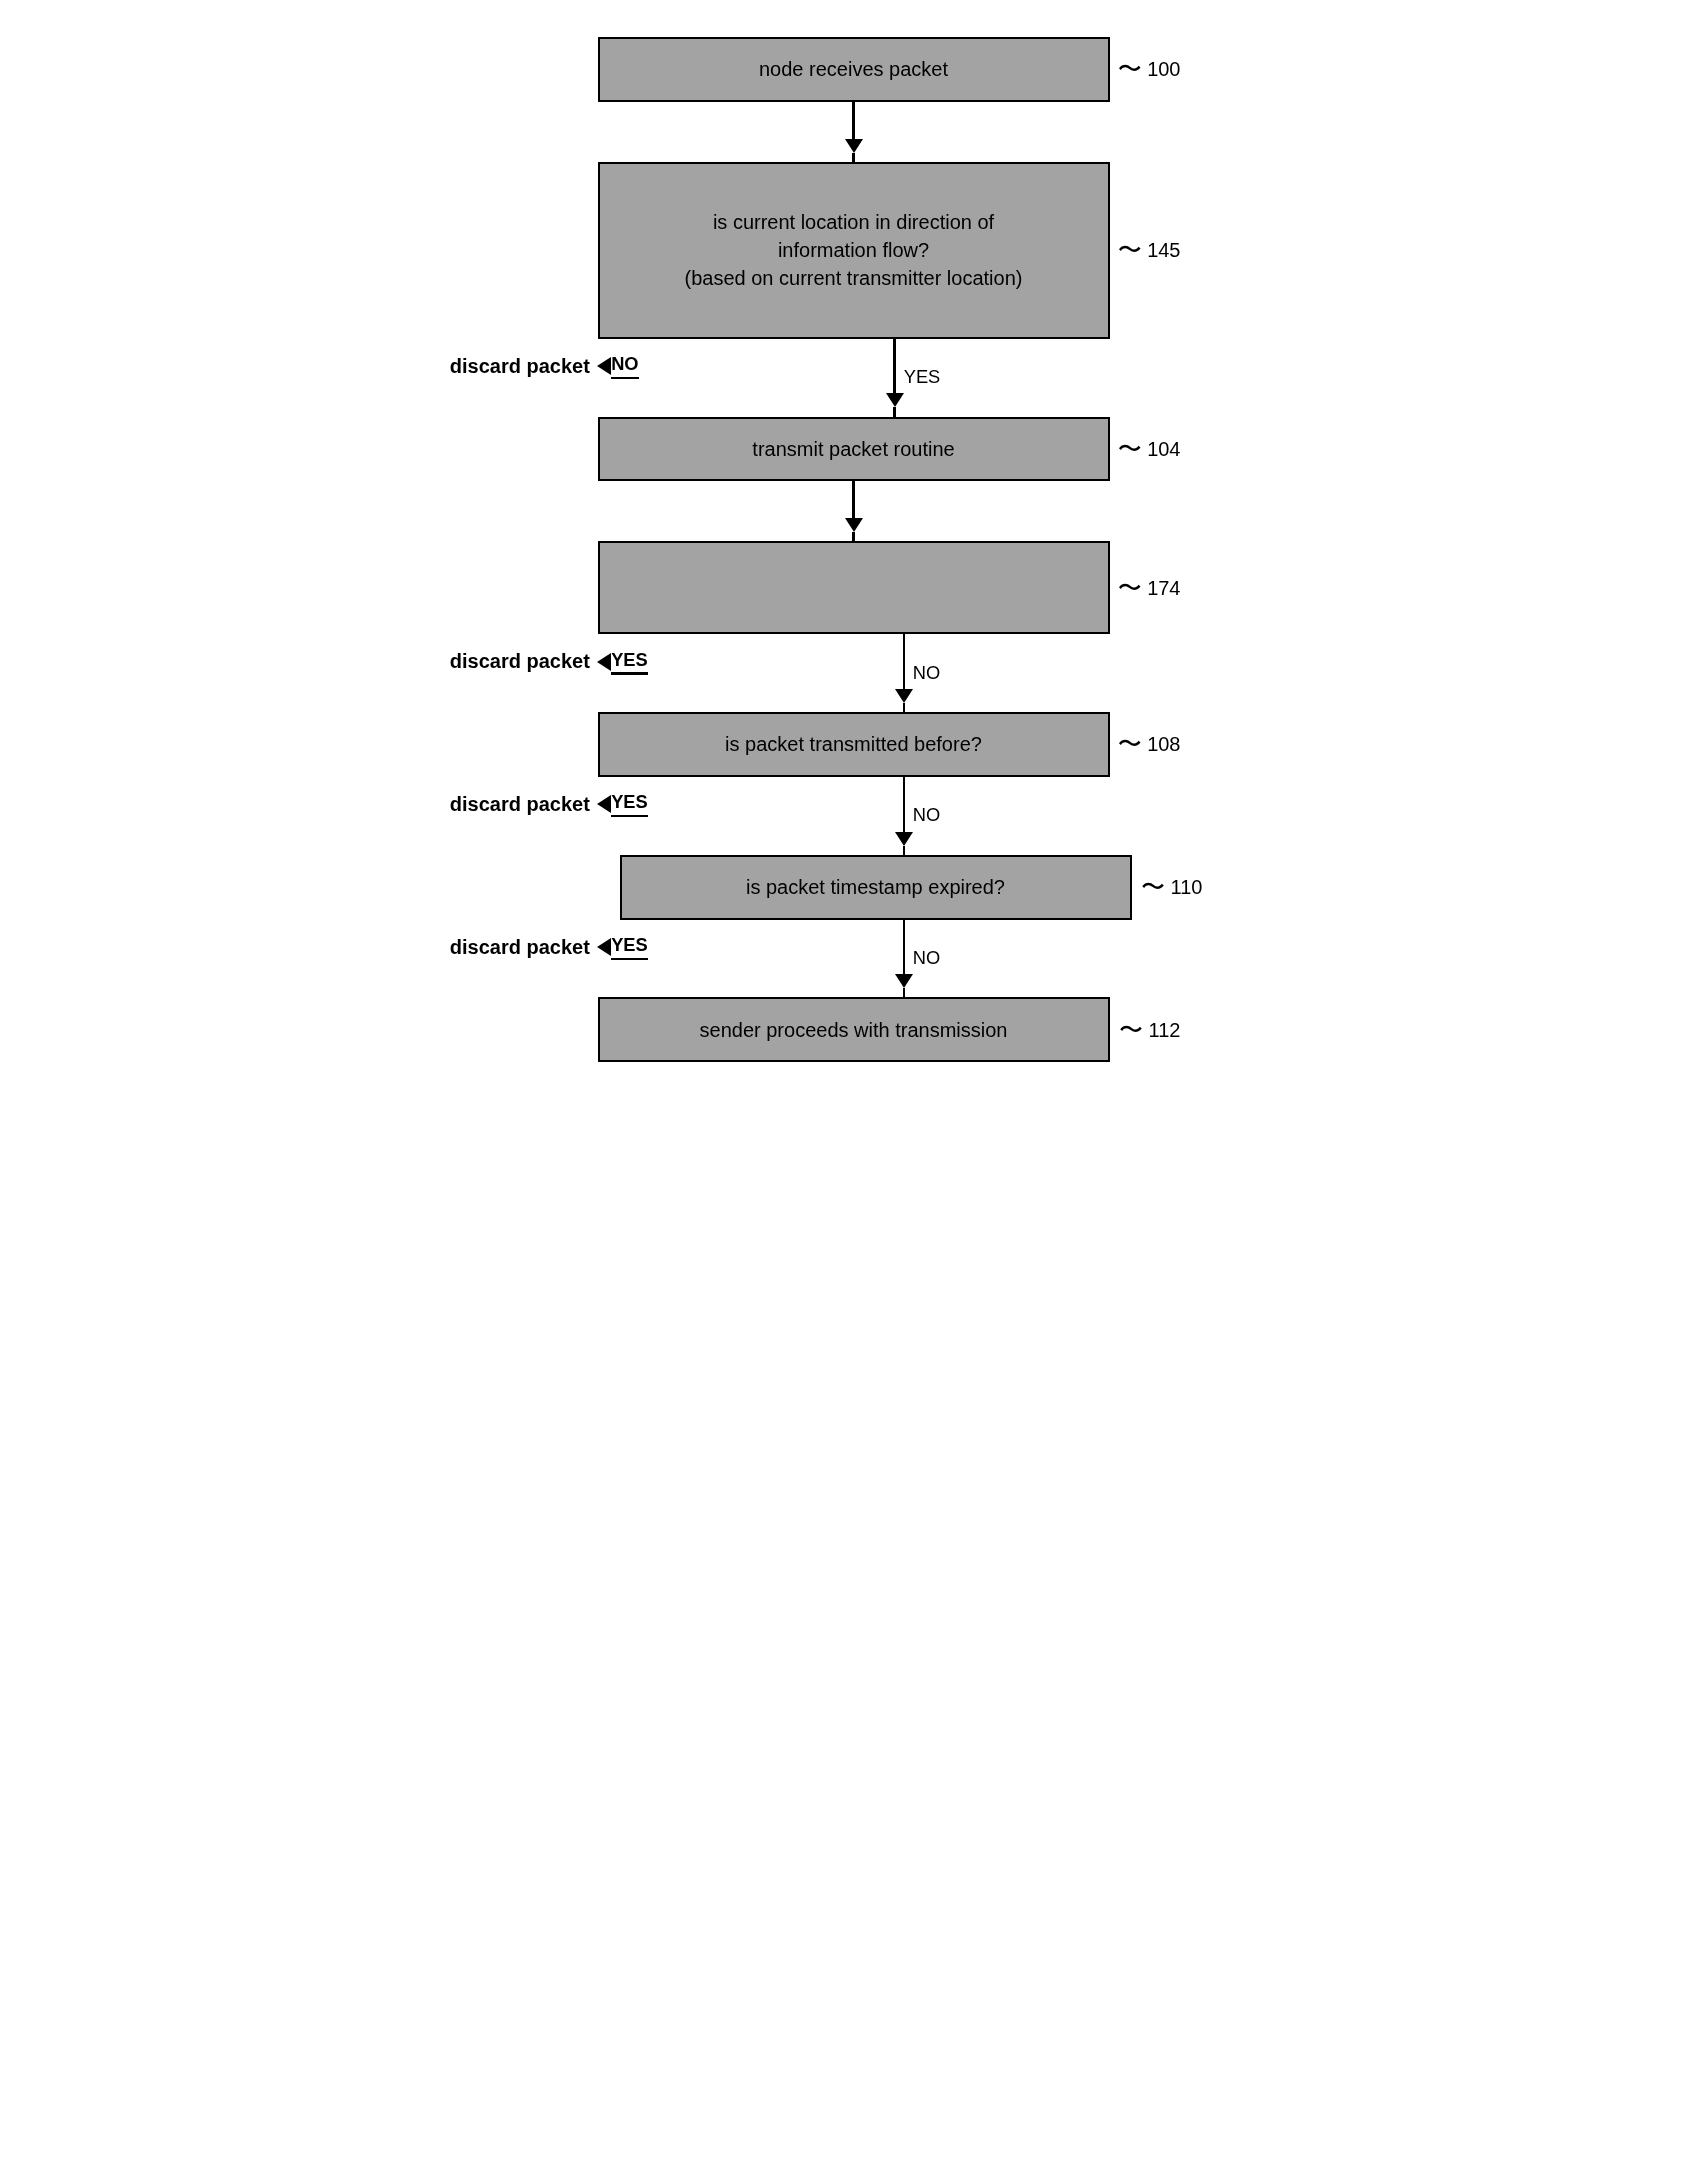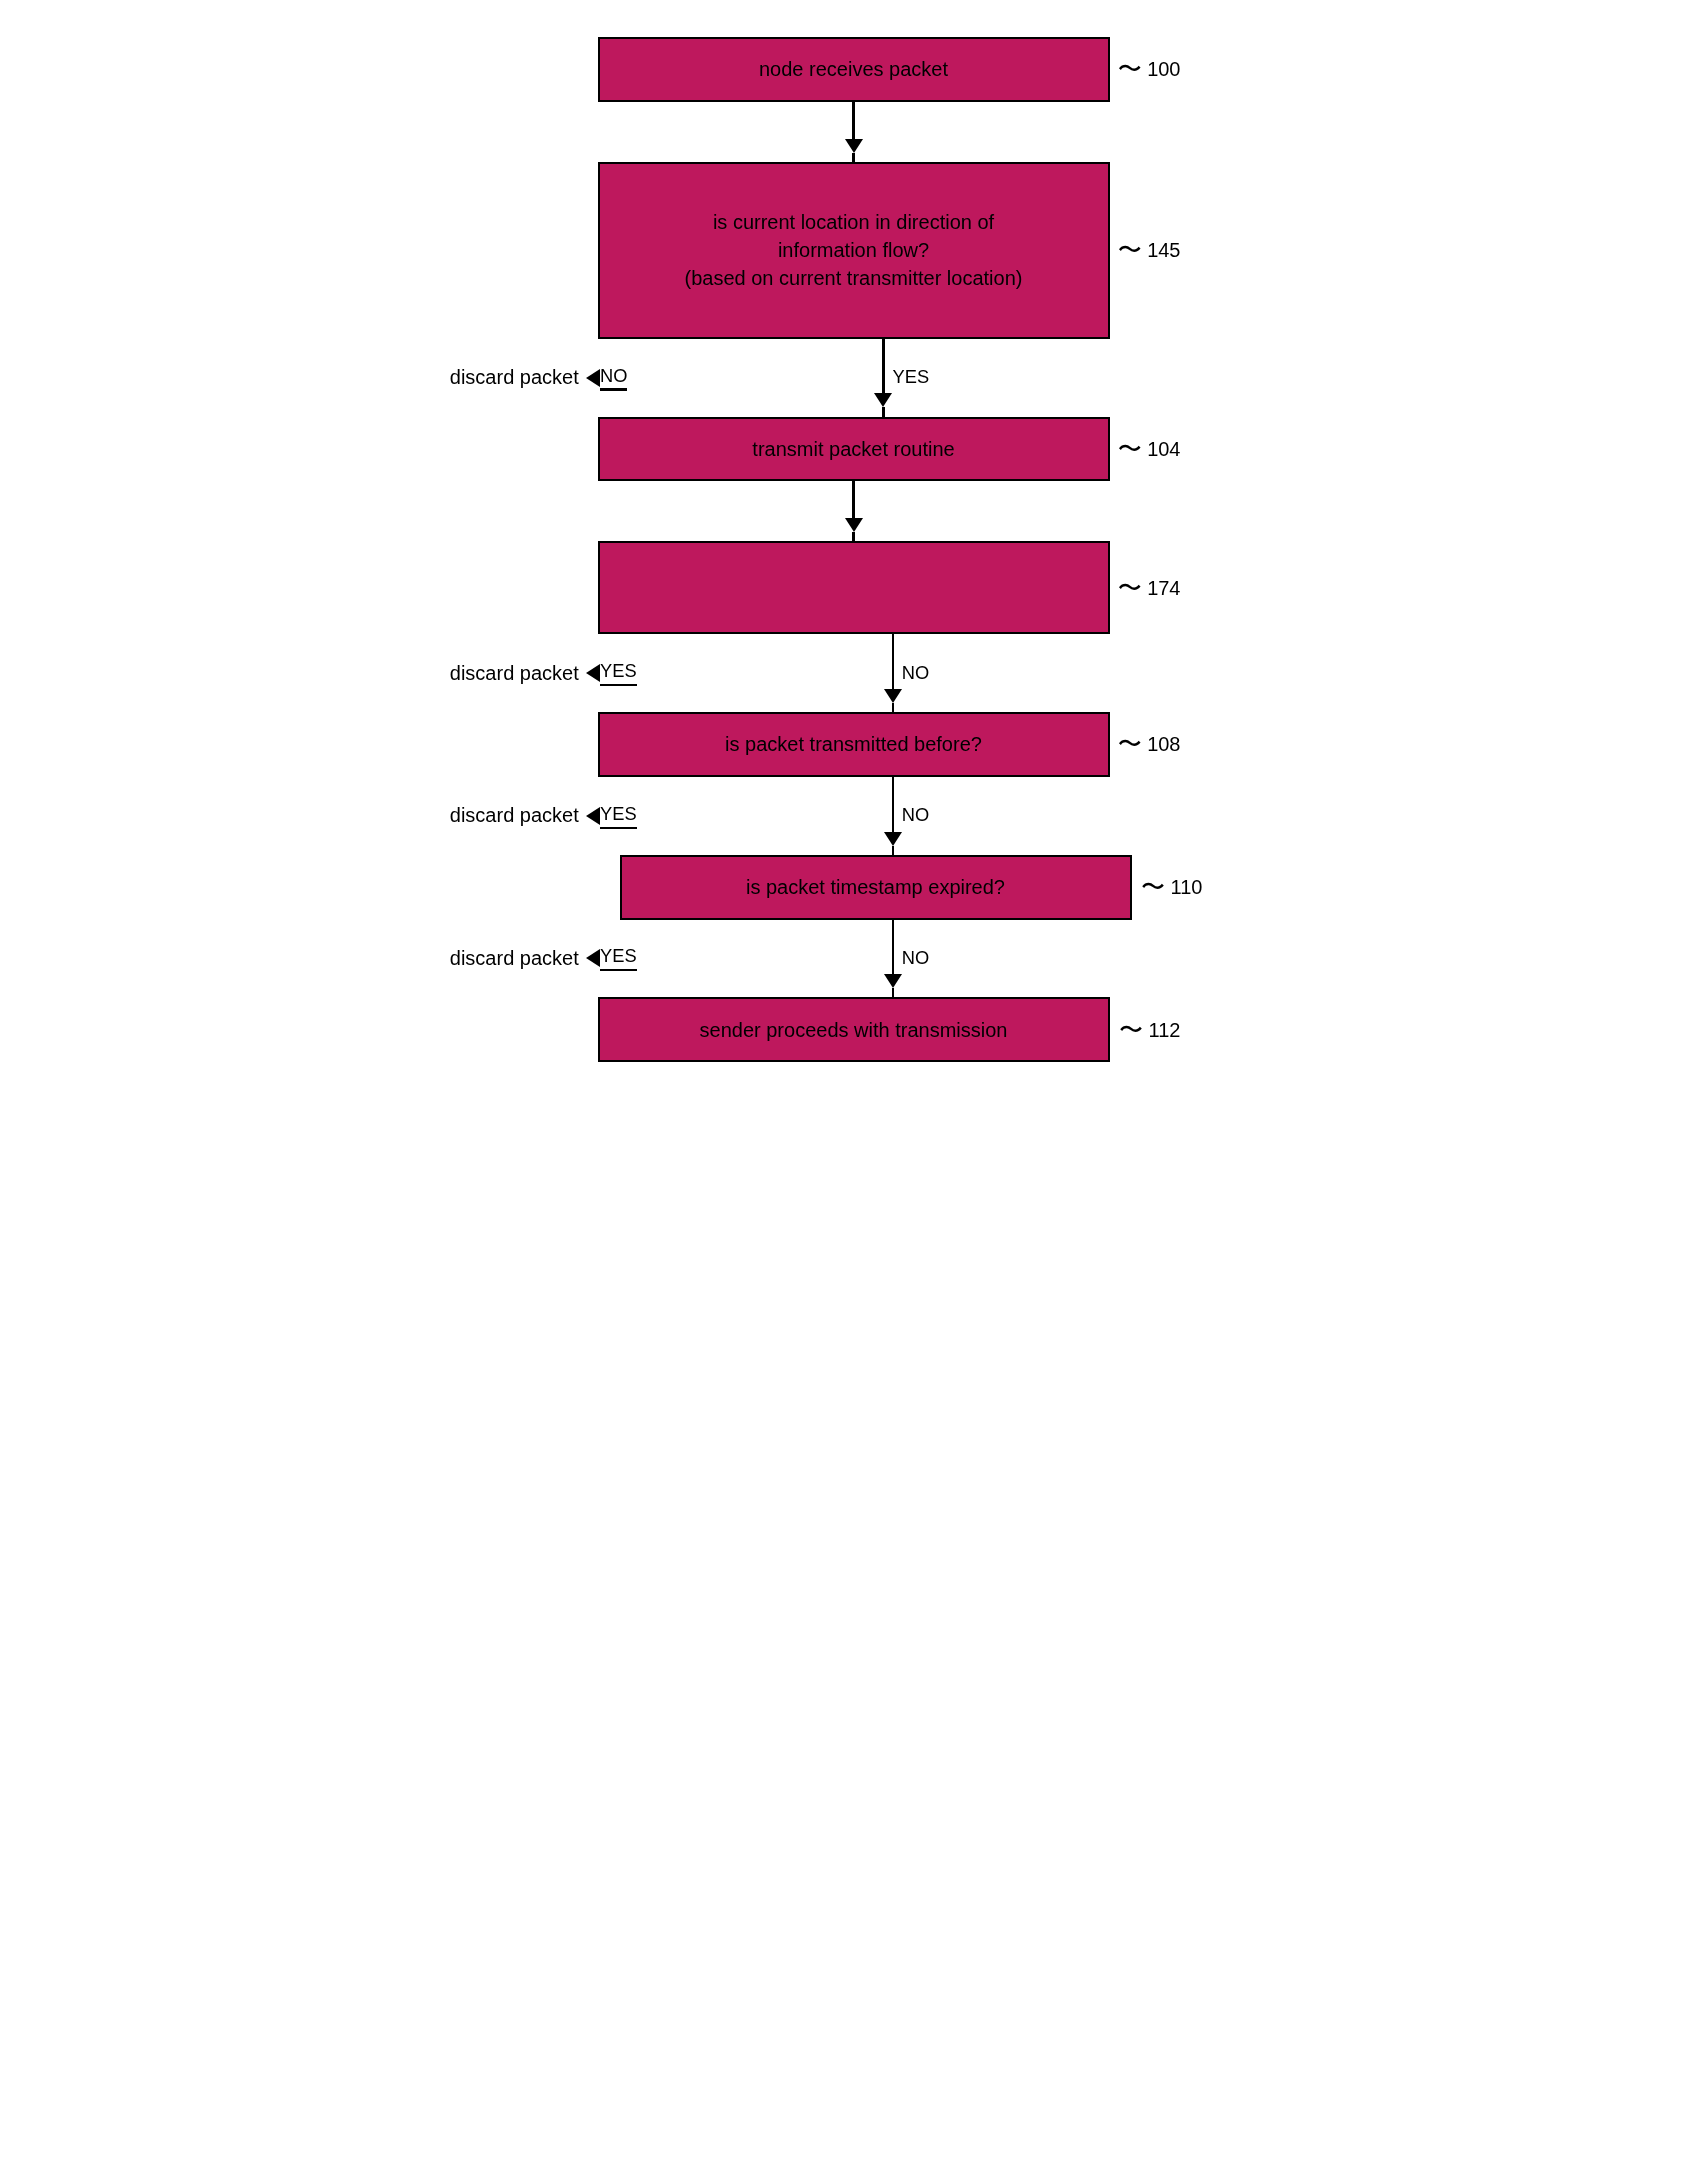--- a/index.html
+++ b/index.html
@@ -27,21 +27,21 @@
       position: relative;
       width: 100%;
     }
 
     
     .flow-box {
       border: 2.3px solid #000;
       padding: 16.4px 27.4px;
       text-align: center;
       font-size: 20px;
-      background: #be185d;
+      background: #a3a3a3;
       position: relative;
       line-height: 1.4;
     }
 
     .box-wide {
       width: 512px;
     }
 
     .box-label {
       position: absolute;
@@ -113,21 +113,22 @@
       width: 100%;
       align-items: stretch;
       position: relative;
     }
 
     .bs-left {
       flex: 1;
       display: flex;
       flex-direction: column;
       align-items: flex-end;
-      justify-content: center;
+      justify-content: flex-start;
+      font-weight: bold;
     }
 
     .bs-center {
       width: 512px;
       flex-shrink: 0;
       display: flex;
       flex-direction: column;
       align-items: center;
     }
 

